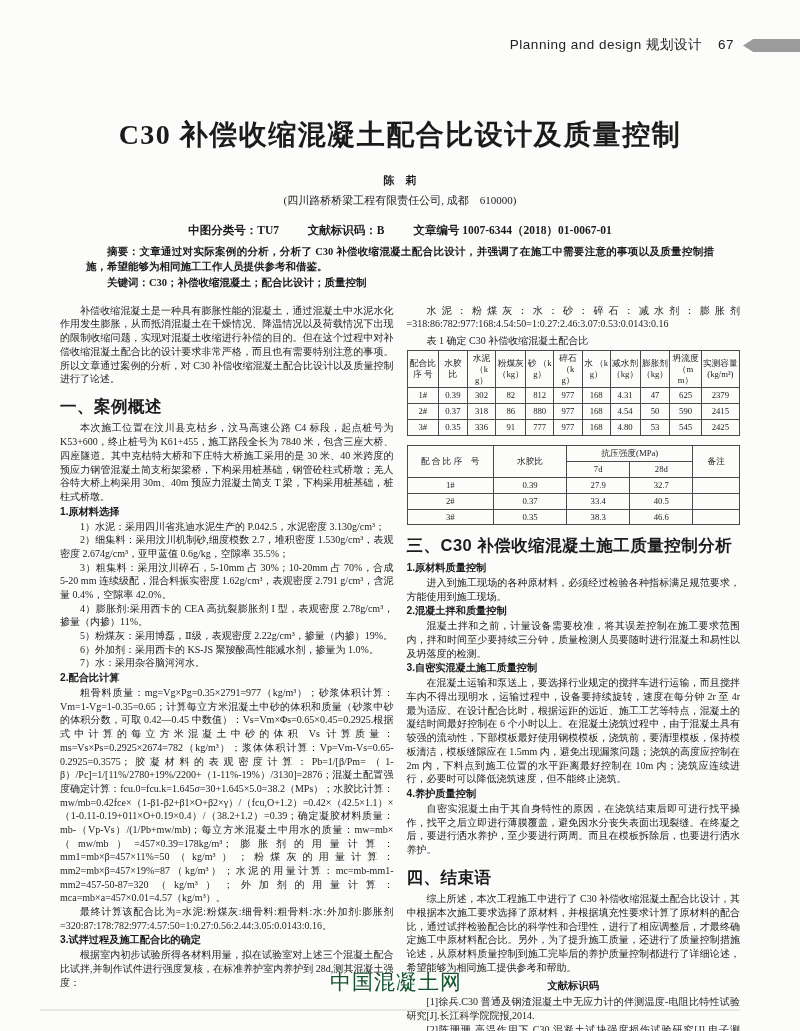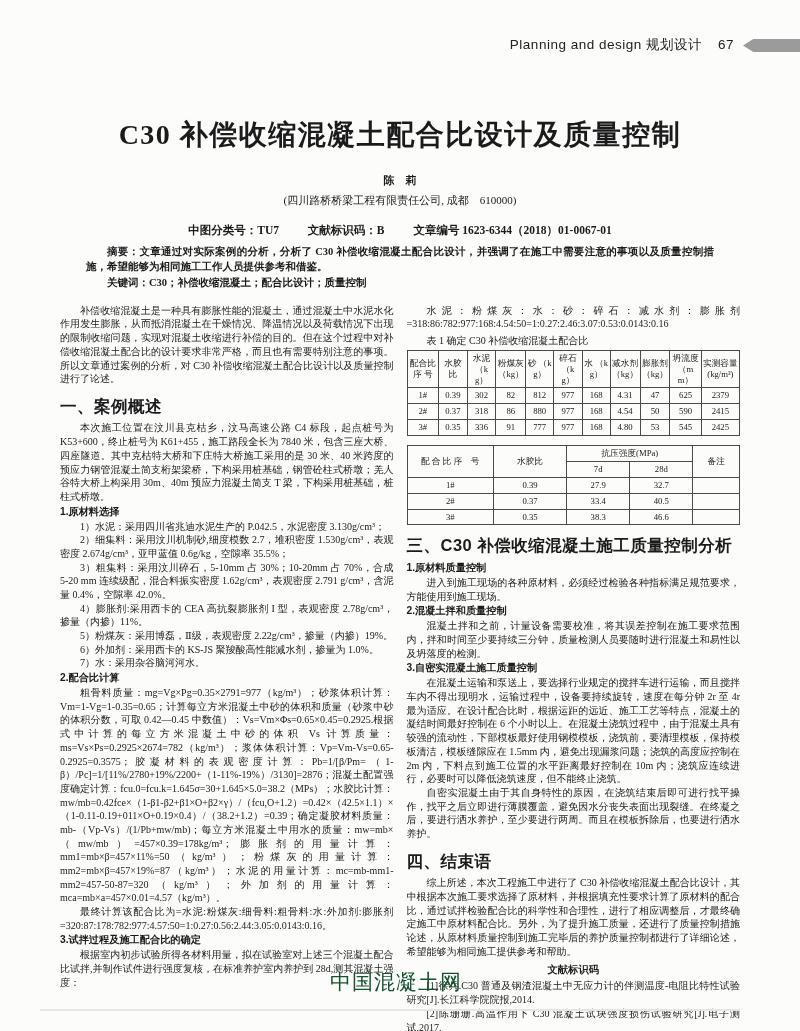--- a/index.html
+++ b/index.html
@@ -81,21 +81,21 @@
     <div class="shape" style="background: rgb(155, 155, 155);"></div>
   </div>
 </div>
 
 <h1 class="title">C30 补偿收缩混凝土配合比设计及质量控制</h1>
 <div class="author">陈　莉</div>
 <div class="affiliation">(四川路桥桥梁工程有限责任公司, 成都　610000)</div>
 <div class="meta">
   <span>中图分类号：TU7</span>
   <span>文献标识码：B</span>
-  <span>文章编号 1623-6344（2018）01-0067-01</span>
+  <span>文章编号 1007-6344（2018）01-0067-01</span>
 </div>
 
 <div class="abstract-block">
   <p>摘要：文章通过对实际案例的分析，分析了 C30 补偿收缩混凝土配合比设计，并强调了在施工中需要注意的事项以及质量控制措施，希望能够为相同施工工作人员提供参考和借鉴。</p>
   <p>关键词：C30；补偿收缩混凝土；配合比设计；质量控制</p>
 </div>
 
 <div class="columns">
 
   <div class="col">
@@ -241,20 +241,21 @@
         </tbody>
     </table>
 
     <div class="h2">三、C30 补偿收缩混凝土施工质量控制分析</div>
     <div class="subhead">1.原材料质量控制</div>
     <p class="para">进入到施工现场的各种原材料，必须经过检验各种指标满足规范要求，方能使用到施工现场。</p>
     <div class="subhead">2.混凝土拌和质量控制</div>
     <p class="para">混凝土拌和之前，计量设备需要校准，将其误差控制在施工要求范围内，拌和时间至少要持续三分钟，质量检测人员要随时进行混凝土和易性以及坍落度的检测。</p>
     <div class="subhead">3.自密实混凝土施工质量控制</div>
     <p class="para">在混凝土运输和泵送上，要选择行业规定的搅拌车进行运输，而且搅拌车内不得出现明水，运输过程中，设备要持续旋转，速度在每分钟 2r 至 4r 最为适应。在设计配合比时，根据运距的远近、施工工艺等特点，混凝土的凝结时间最好控制在 6 个小时以上。在混凝土浇筑过程中，由于混凝土具有较强的流动性，下部模板最好使用钢模模板，浇筑前，要清理模板，保持模板清洁，模板缝隙应在 1.5mm 内，避免出现漏浆问题；浇筑的高度应控制在 2m 内，下料点到施工位置的水平距离最好控制在 10m 内；浇筑应连续进行，必要时可以降低浇筑速度，但不能终止浇筑。</p>
+    <div class="subhead">4.养护质量控制</div>
     <p class="para">自密实混凝土由于其自身特性的原因，在浇筑结束后即可进行找平操作，找平之后立即进行薄膜覆盖，避免因水分丧失表面出现裂缝。在终凝之后，要进行洒水养护，至少要进行两周。而且在模板拆除后，也要进行洒水养护。</p>
     <div class="h2">四、结束语</div>
     <p class="para">综上所述，本次工程施工中进行了 C30 补偿收缩混凝土配合比设计，其中根据本次施工要求选择了原材料，并根据填充性要求计算了原材料的配合比，通过试拌检验配合比的科学性和合理性，进行了相应调整后，才最终确定施工中原材料配合比。另外，为了提升施工质量，还进行了质量控制措施论述，从原材料质量控制到施工完毕后的养护质量控制都进行了详细论述，希望能够为相同施工提供参考和帮助。</p>
     <div class="ref-head">文献标识码</div>
     <div>
         <p class="para">[1]徐兵.C30 普通及钢渣混凝土中无应力计的伴测温度-电阻比特性试验研究[J].长江科学院院报,2014.</p>
         <p class="para">[2]陈珊珊.高温作用下 C30 混凝土试块强度损伤试验研究[J].电子测试,2017.</p>
       </div>
   </div>
 

